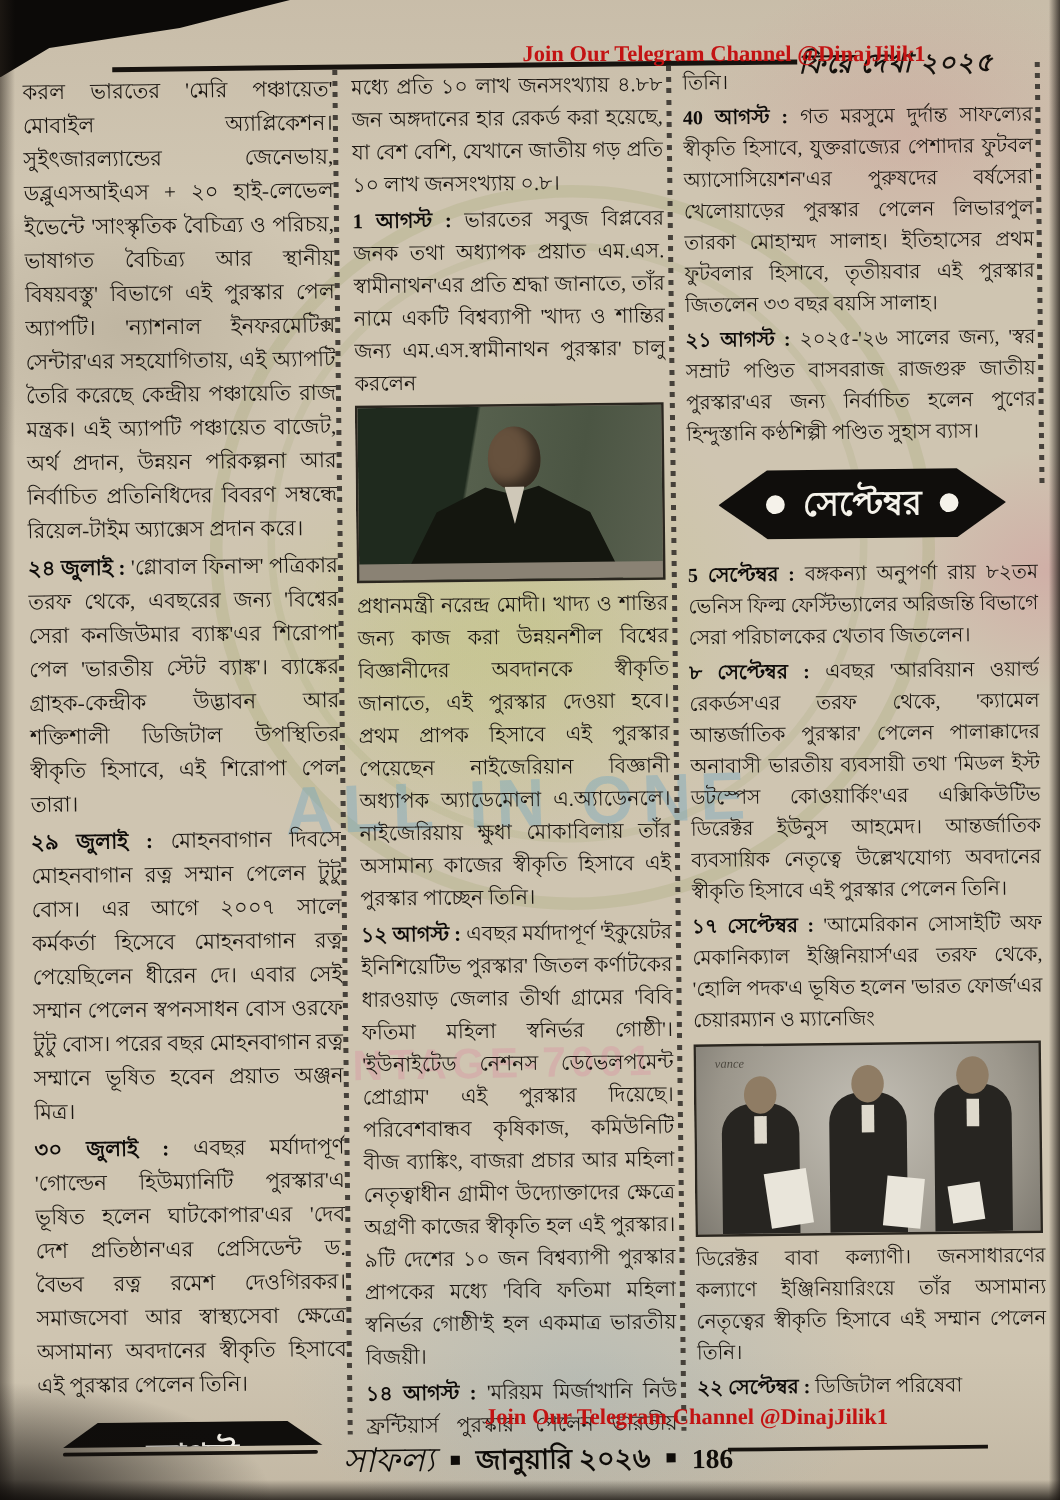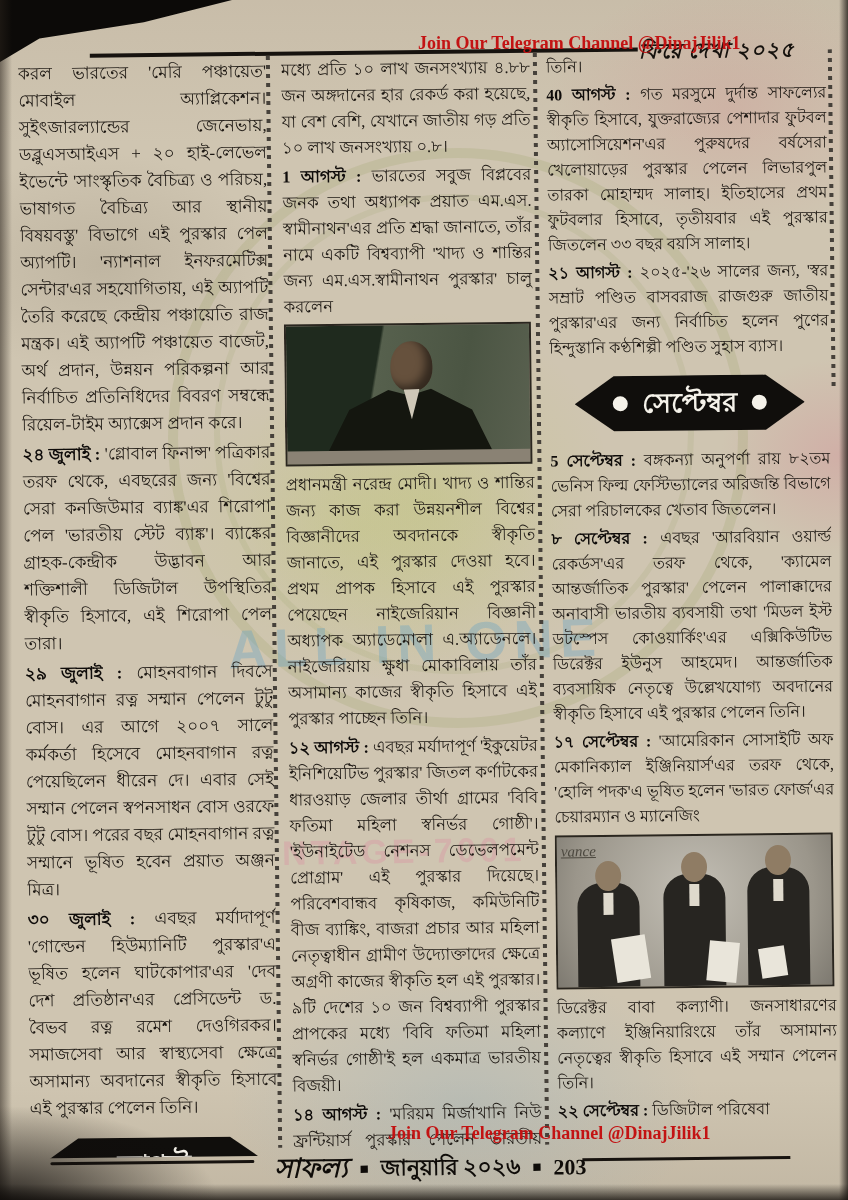--- a/index.html
+++ b/index.html
@@ -56,25 +56,25 @@
   .p1-shirt{position:absolute;left:117px;top:64px;width:16px;height:30px;background:#cfc8b8;
         clip-path:polygon(0 0,100% 0,50% 100%);}
   .p1-desk{position:absolute;left:0;bottom:0;width:100%;height:13px;background:#8a8274;}
   
   .photo2{position:relative;width:274px;height:150px;margin:6px 0 6px;border:2px solid #2a261f;overflow:hidden;
         background:radial-gradient(circle at 50% 38%,#c3bfb5,#9b968b 72%,#7d7970);}
   .fig{position:absolute;bottom:0;width:62px;height:104px;background:#272521;border-radius:24px 24px 0 0;}
   .fig-head{position:absolute;width:26px;height:30px;border-radius:50%;background:#8f7c64;}
   .fig-shirt{position:absolute;width:10px;height:22px;background:#ded9cc;}
   .paper{position:absolute;background:#e9e5da;transform:rotate(-8deg);}
-  .p2-text{position:absolute;left:4px;top:2px;font-style:italic;font-size:15px;color:#4c483f;text-decoration:underline;}
+  .p2-text{position:absolute;left:15px;top:2px;font-style:italic;font-size:10px;color:#4c483f;}
   
   .footer{position:absolute;left:0;top:1146px;width:100%;display:flex;justify-content:center;
         align-items:center;gap:12px;color:#0f0c09;}
-  .footer .logo{font-weight:bold;font-style:italic;font-size:27px;text-align:right;}
+  .footer .logo{font-weight:normal;font-style:italic;font-size:27px;text-align:right;}
   .footer .sq{font-size:15px;} .footer .txt{font-weight:bold;font-size:22px;}
   .rule-left{position:absolute;left:44px;top:1158px;width:204px;height:3px;background:#17130f;border-radius:2px;}
   .rule-right{position:absolute;left:576px;top:1160px;width:208px;height:3px;background:#17130f;}
   
   .wm{position:absolute;z-index:3;color:#c31313;font-weight:bold;font-size:18px;white-space:nowrap;}
   .wm-top{left:418px;top:33px;} .wm-bottom{left:388px;top:1123px;}
   
   .edge{position:absolute;z-index:4;pointer-events:none;}
   .corner-tl{left:0;top:0;width:232px;height:62px;background:#0c0a08;
         clip-path:polygon(0 0,100% 0,62% 36%,17% 62%,0 100%);}
@@ -200,21 +200,21 @@
     </div>
 
     <div class="rule-left"></div>
     <div class="rule-right"></div>
 
     <div class="footer">
       <span class="logo">সাফল্য</span>
       <span class="sq">■</span>
       <span class="txt">জানুয়ারি ২০২৬</span>
       <span class="sq">■</span>
-      <span class="txt">203</span>
+      <span class="txt">186</span>
     </div>
   </div>
 
   <div class="wm wm-top">Join Our Telegram Channel @DinajJilik1</div>
   <div class="wm wm-bottom">Join Our Telegram Channel @DinajJilik1</div>
 
   <div class="edge corner-tl"></div>
   <div class="edge edge-left"></div>
   <div class="edge edge-right"></div>
   <div class="edge edge-bottom"></div>

